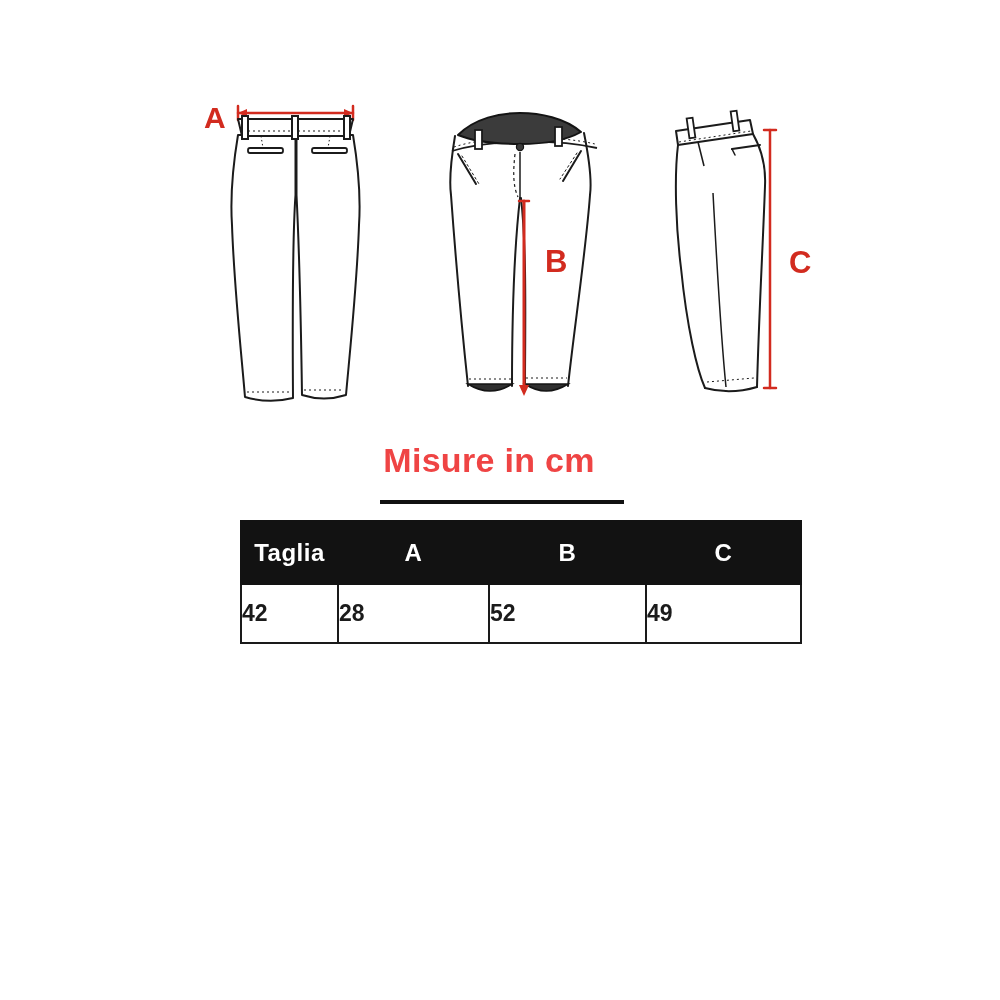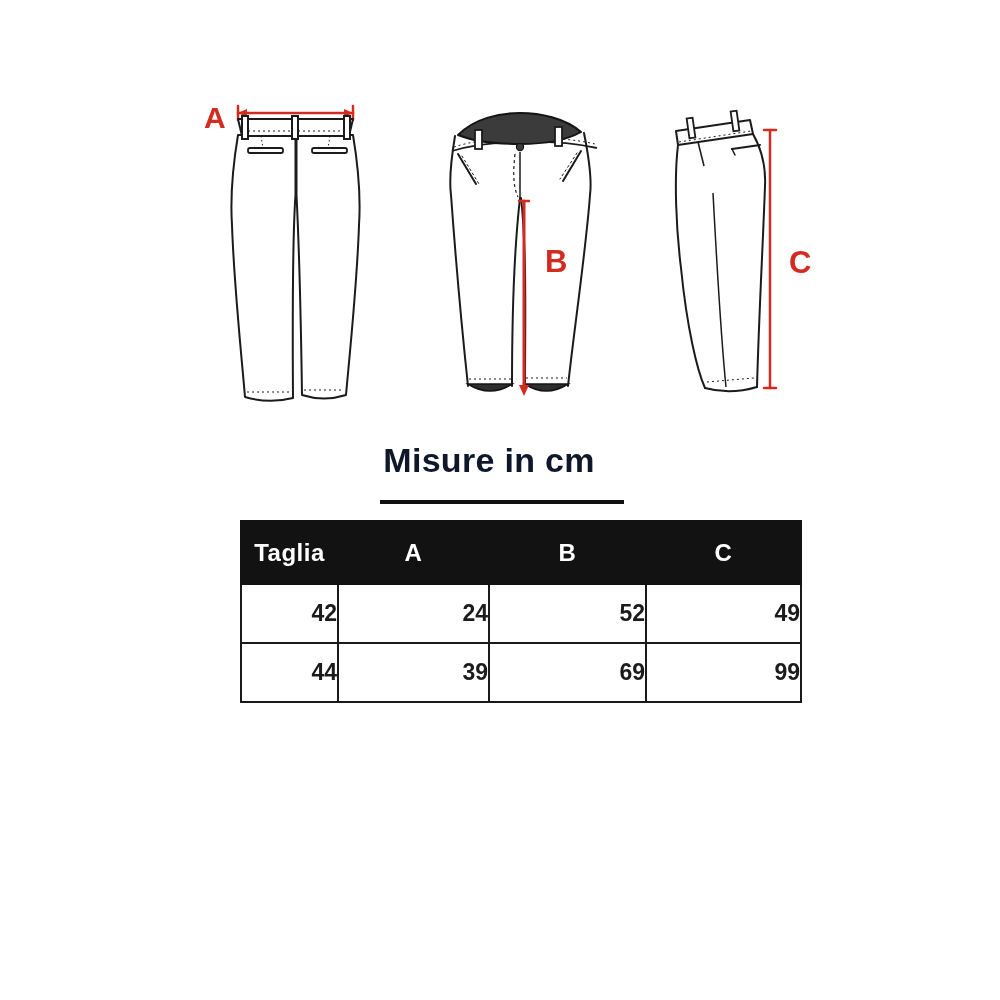--- a/index.html
+++ b/index.html
@@ -26,21 +26,21 @@
   #label-b { left:545px; top:246px; }
   #label-c { left:789px; top:247px; }
 
   
   .title {
     position:absolute;
     left:0; top:441px; width:978px;
     text-align:center;
     font-size:34px;
     font-weight:800;
-    color:#0f172a;
+    color:#ef4444;
     letter-spacing:0.3px;
   }
   .title-underline {
     position:absolute;
     left:380px; top:500px;
     width:244px; height:4px;
     background:#111111;
   }
 
   
@@ -63,21 +63,21 @@
     text-align:center;
     letter-spacing:0.5px;
     border:2px solid #121212;
   }
   table.size-table td {
     background:#ffffff;
     color:#1b1b1b;
     height:59px;
     font-size:23px;
     font-weight:700;
-    text-align:right;
+    text-align:left;
     border:2px solid #1a1a1a;
   }
 
   svg { display:block; }
 </style>
 </head>
 <body>
 
 <svg class="abs" style="left:200px; top:95px;" width="175" height="320" viewBox="0 0 175 320">
 
@@ -211,25 +211,19 @@
       <tr>
         <th>Taglia</th>
         <th>A</th>
         <th>B</th>
         <th>C</th>
       </tr>
     </thead>
     <tbody>
       <tr>
         <td>42</td>
-        <td>24</td>
+        <td>28</td>
         <td>52</td>
         <td>49</td>
-      </tr>
-      <tr>
-        <td>44</td>
-        <td>39</td>
-        <td>69</td>
-        <td>99</td>
       </tr>
     </tbody>
   </table>
 </div>
 
 </body></html>

